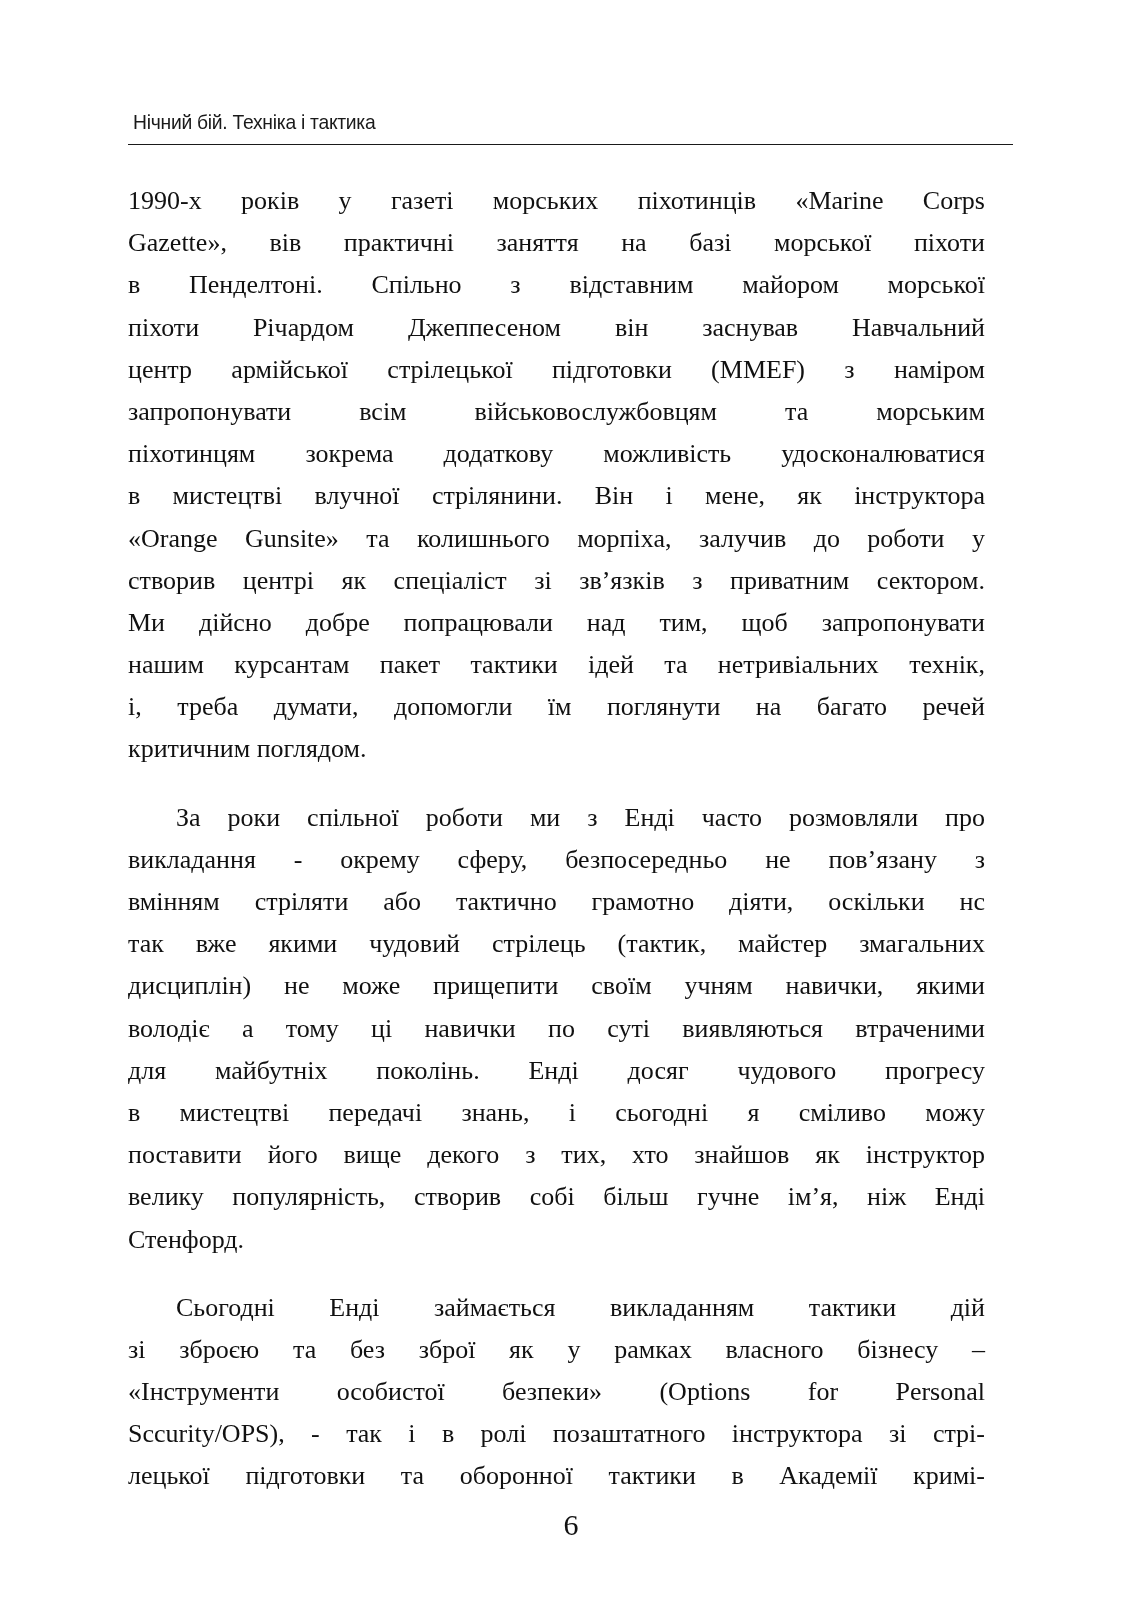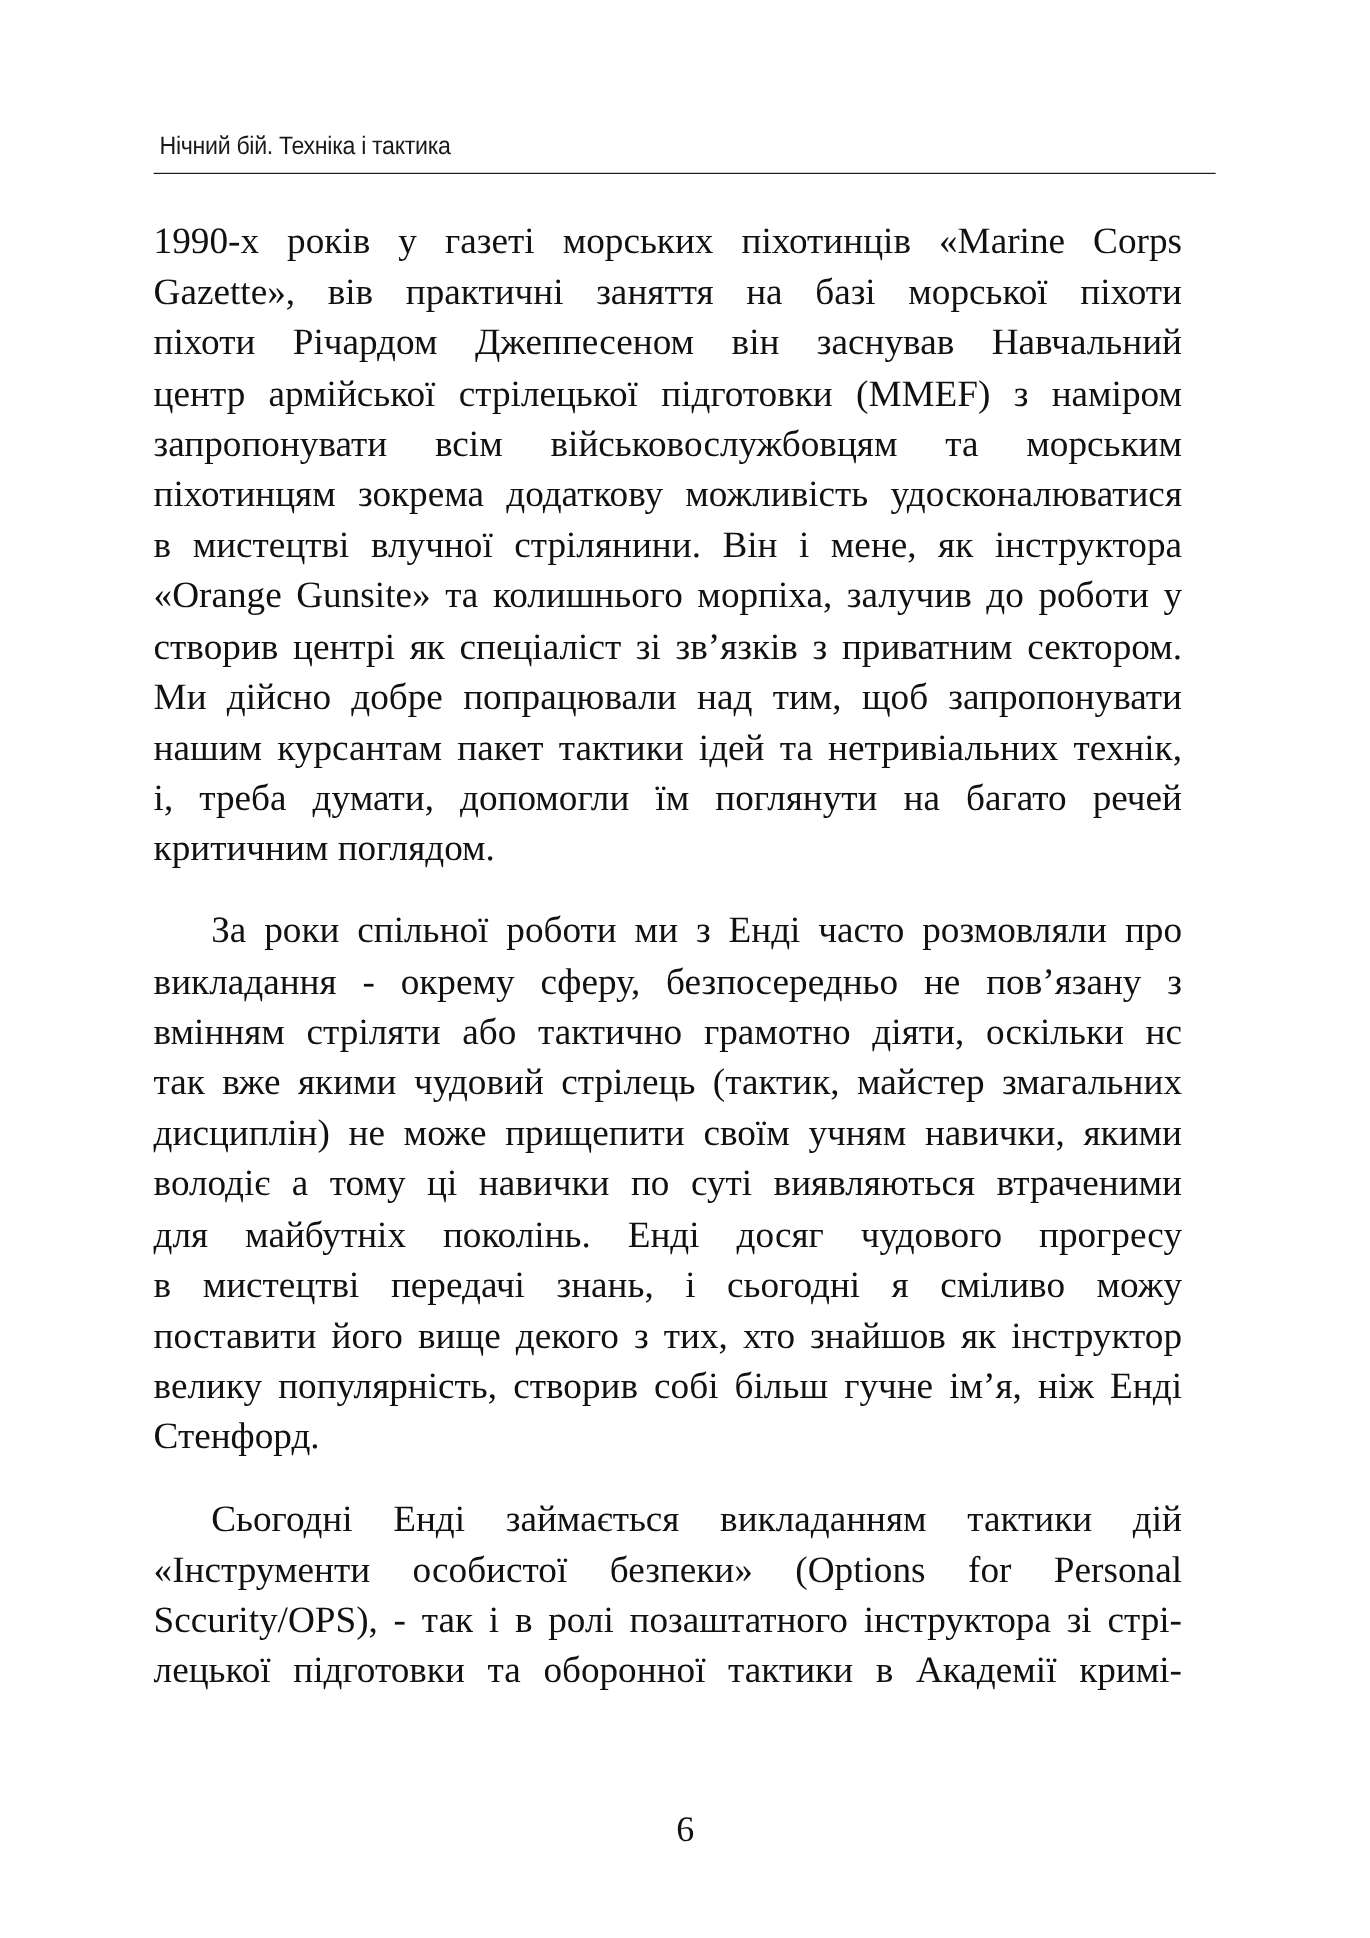--- a/index.html
+++ b/index.html
@@ -39,21 +39,21 @@
       width: 885px;
       height: 0;
       border-top: 1.6px solid #1a1a1a;
     }
     .body-text {
       position: absolute;
       left: 128px;
       top: 180px;
       width: 857px;
       font-family: "Liberation Serif", serif;
-      font-size: 31px;
+      font-size: 26px;
       line-height: 42.2px;
       color: #111111;
     }
     .line {
       display: block;
       white-space: nowrap;
       text-align: justify;
       text-align-last: justify;
       height: 42.2px;
       overflow: visible;
@@ -80,20 +80,21 @@
 </head>
 <body>
 
 <div class="page">
   <div class="running-header">Нічний бій. Техніка і тактика</div>
   <div class="header-rule"></div>
 
   <div class="body-text" id="body-text">
       <div class="line">1990-х років у газеті морських піхотинців «Marine Corps</div>
       <div class="line">Gazette», вів практичні заняття на базі морської піхоти</div>
+      <div class="line">в Пенделтоні. Спільно з відставним майором морської</div>
       <div class="line">піхоти Річардом Джеппесеном він заснував Навчальний</div>
       <div class="line">центр армійської стрілецької підготовки (MMEF) з наміром</div>
       <div class="line">запропонувати всім військовослужбовцям та морським</div>
       <div class="line">піхотинцям зокрема додаткову можливість удосконалюватися</div>
       <div class="line">в мистецтві влучної стрілянини. Він і мене, як інструктора</div>
       <div class="line">«Orange Gunsite» та колишнього морпіха, залучив до роботи у</div>
       <div class="line">створив центрі як спеціаліст зі зв’язків з приватним сектором.</div>
       <div class="line">Ми дійсно добре попрацювали над тим, щоб запропонувати</div>
       <div class="line">нашим курсантам пакет тактики ідей та нетривіальних технік,</div>
       <div class="line">і, треба думати, допомогли їм поглянути на багато речей</div>
@@ -103,19 +104,20 @@
       <div class="line">вмінням стріляти або тактично грамотно діяти, оскільки нс</div>
       <div class="line">так вже якими чудовий стрілець (тактик, майстер змагальних</div>
       <div class="line">дисциплін) не може прищепити своїм учням навички, якими</div>
       <div class="line">володіє а тому ці навички по суті виявляються втраченими</div>
       <div class="line">для майбутніх поколінь. Енді досяг чудового прогресу</div>
       <div class="line">в мистецтві передачі знань, і сьогодні я сміливо можу</div>
       <div class="line">поставити його вище декого з тих, хто знайшов як інструктор</div>
       <div class="line">велику популярність, створив собі більш гучне ім’я, ніж Енді</div>
       <div class="line last">Стенфорд.</div>
       <div class="line indent">Сьогодні Енді займається викладанням тактики дій</div>
+      <div class="line">зі зброєю та без зброї як у рамках власного бізнесу –</div>
       <div class="line">«Інструменти особистої безпеки» (Options for Personal</div>
       <div class="line">Sccurity/OPS), - так і в ролі позаштатного інструктора зі стрі-</div>
       <div class="line">лецької підготовки та оборонної тактики в Академії кримі-</div>
     </div>
 
   <div class="page-number">6</div>
 </div>
 
 </body></html>

